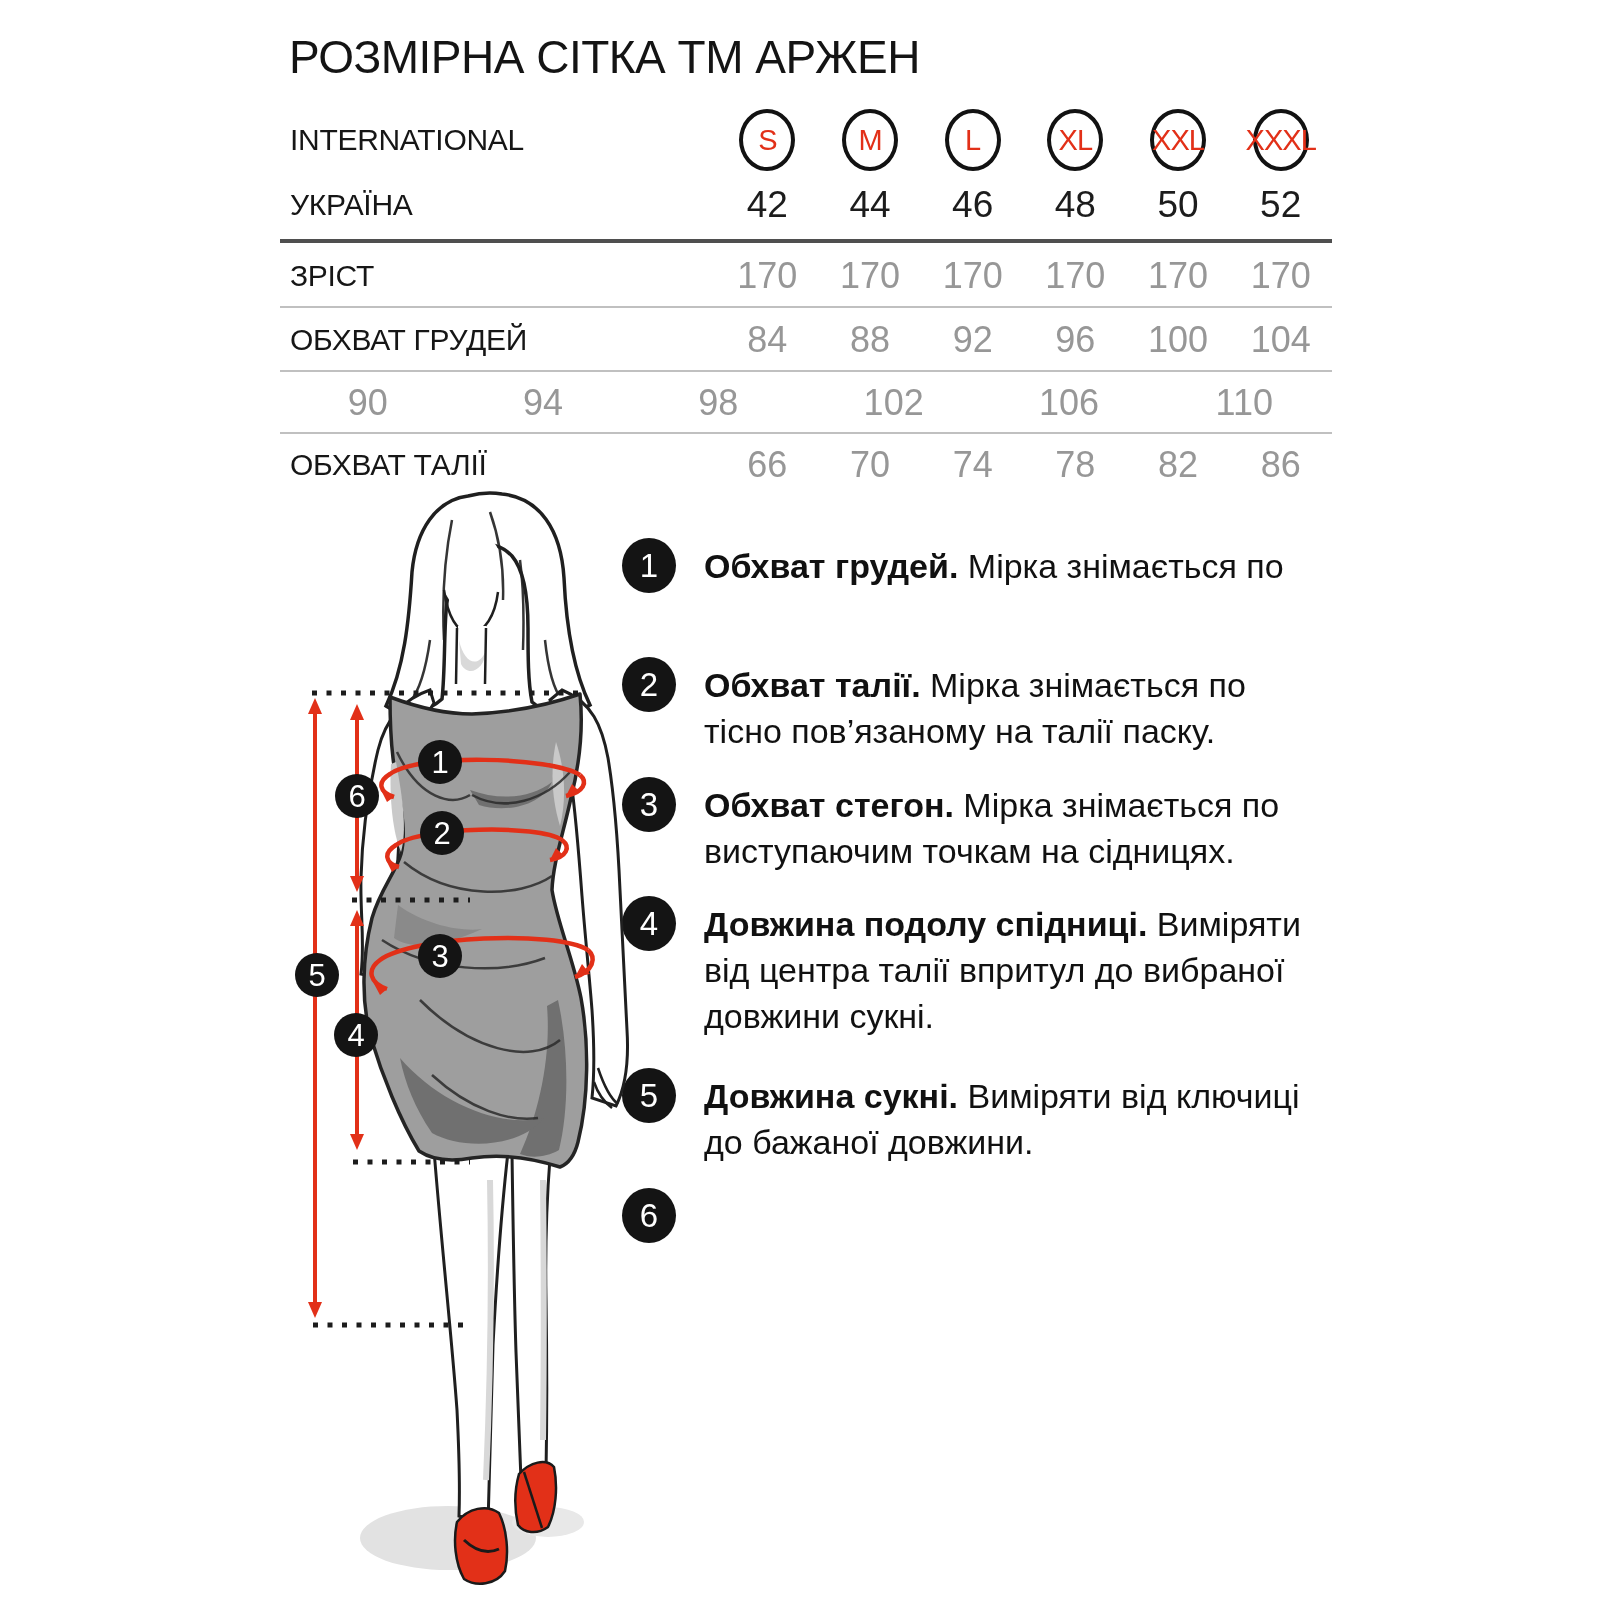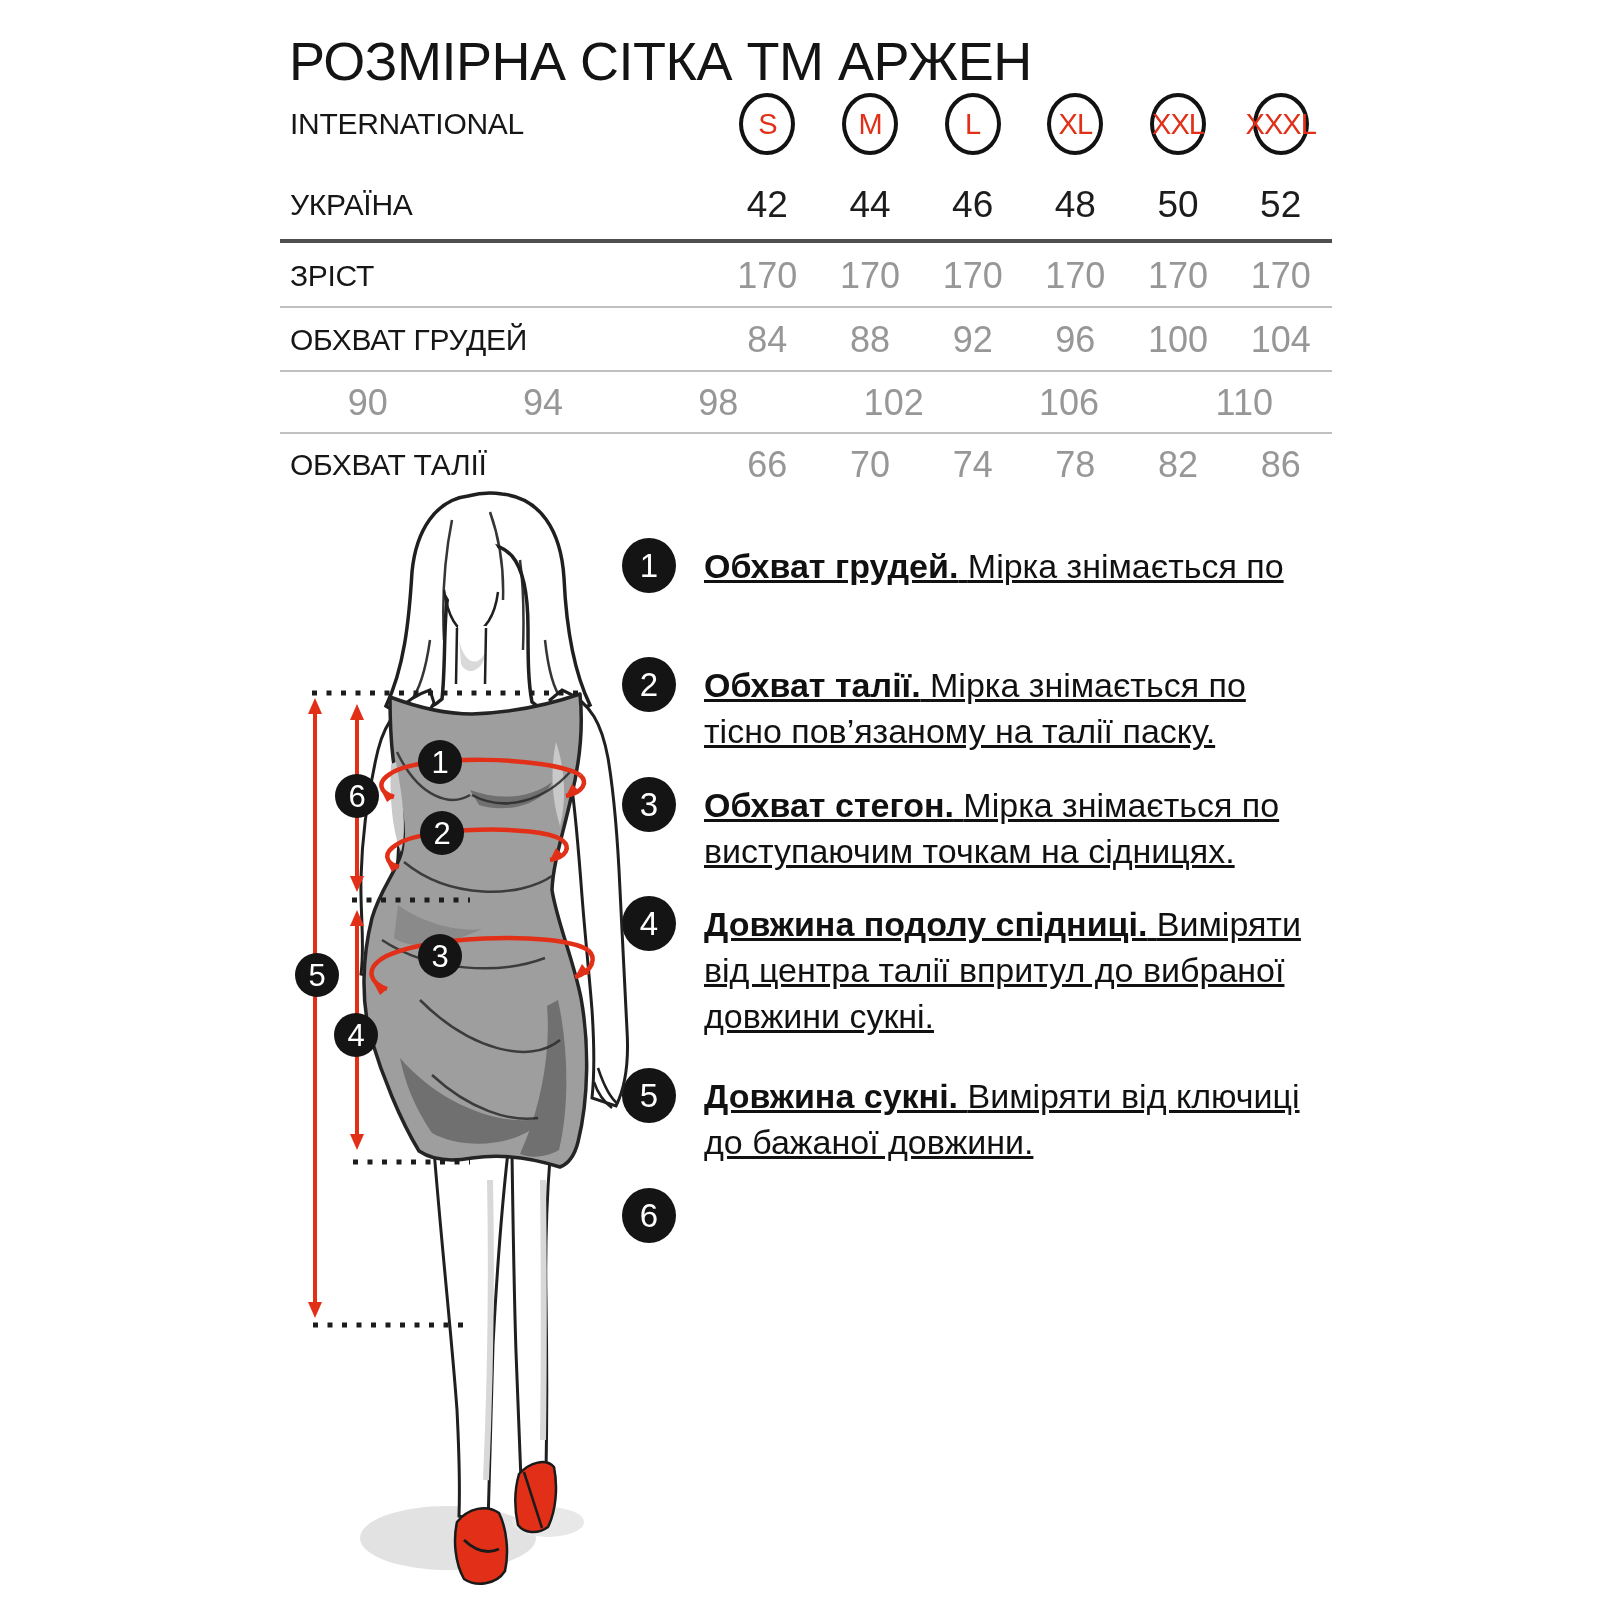--- a/index.html
+++ b/index.html
@@ -2,29 +2,29 @@
 <html><head>
 <meta charset="utf-8">
 <style>
   html,body{margin:0;padding:0;background:#ffffff;}
   .page{
     position:relative;width:1600px;height:1600px;background:#ffffff;overflow:hidden;
     font-family:"Liberation Sans", sans-serif;color:#161616;
   }
   
   .title{
-    position:absolute;left:289px;top:30px;font-size:54px;font-weight:400;
+    position:absolute;left:289px;top:30px;font-size:46px;font-weight:400;
     letter-spacing:-0.5px;color:#141414;white-space:nowrap;
   }
   
   .table{position:absolute;left:280px;top:0;width:1052px;}
   .trow{position:absolute;left:0;width:1052px;display:flex;align-items:center;}
   .tlabel{width:426px;padding-left:10px;font-size:30px;letter-spacing:-0.3px;color:#161616;}
   .tcell{flex:1;text-align:center;}
-  .row-int{top:88px;height:72px;}
+  .row-int{top:104px;height:72px;}
   .row-ukr{top:170px;height:70px;justify-content:space-between;}
   .row-ukr .tcell{font-size:37px;color:#1c1c1c;}
   .mrow .tcell{font-size:36px;color:#979797;}
   .mrow{height:62px;justify-content:space-between;}
   .r1{top:245px;}.r2{top:309px;}.r3{top:372px;}.r4{top:434px;}
   .divider{position:absolute;left:0;width:1052px;}
   .div-thick{top:239px;height:4px;background:#4f4f4f;}
   .div-a{top:306px;height:2px;background:#c0c0c0;}
   .div-b{top:370px;height:2px;background:#c0c0c0;}
   .div-c{top:432px;height:2px;background:#c0c0c0;}
@@ -32,21 +32,21 @@
     display:inline-flex;align-items:center;justify-content:center;
     width:48px;height:54px;border:4px solid #121212;border-radius:50%;
     font-size:29px;color:#e23018;letter-spacing:-1px;white-space:nowrap;overflow:visible;
   }
   
   .instr{position:absolute;left:622px;width:720px;display:flex;align-items:flex-start;}
   .instr-num{
     flex:0 0 54px;width:54px;height:55px;border-radius:50%;background:#141414;
     color:#fff;font-size:33px;display:flex;align-items:center;justify-content:center;margin-top:-5px;
   }
-  .instr-text{margin-left:28px;width:660px;font-size:34px;line-height:46px;color:#111;text-decoration:underline;}
+  .instr-text{margin-left:28px;width:660px;font-size:34px;line-height:46px;color:#111;}
   .instr-text b{font-weight:700;}
   .i1{top:543px;}.i2{top:662px;}.i3{top:782px;}.i4{top:901px;}.i5{top:1073px;}.i6{top:1193px;}
   
   .diagram{position:absolute;left:260px;top:488px;width:420px;height:1112px;}
 </style>
 </head>
 <body>
 
 <div class="page">
 

